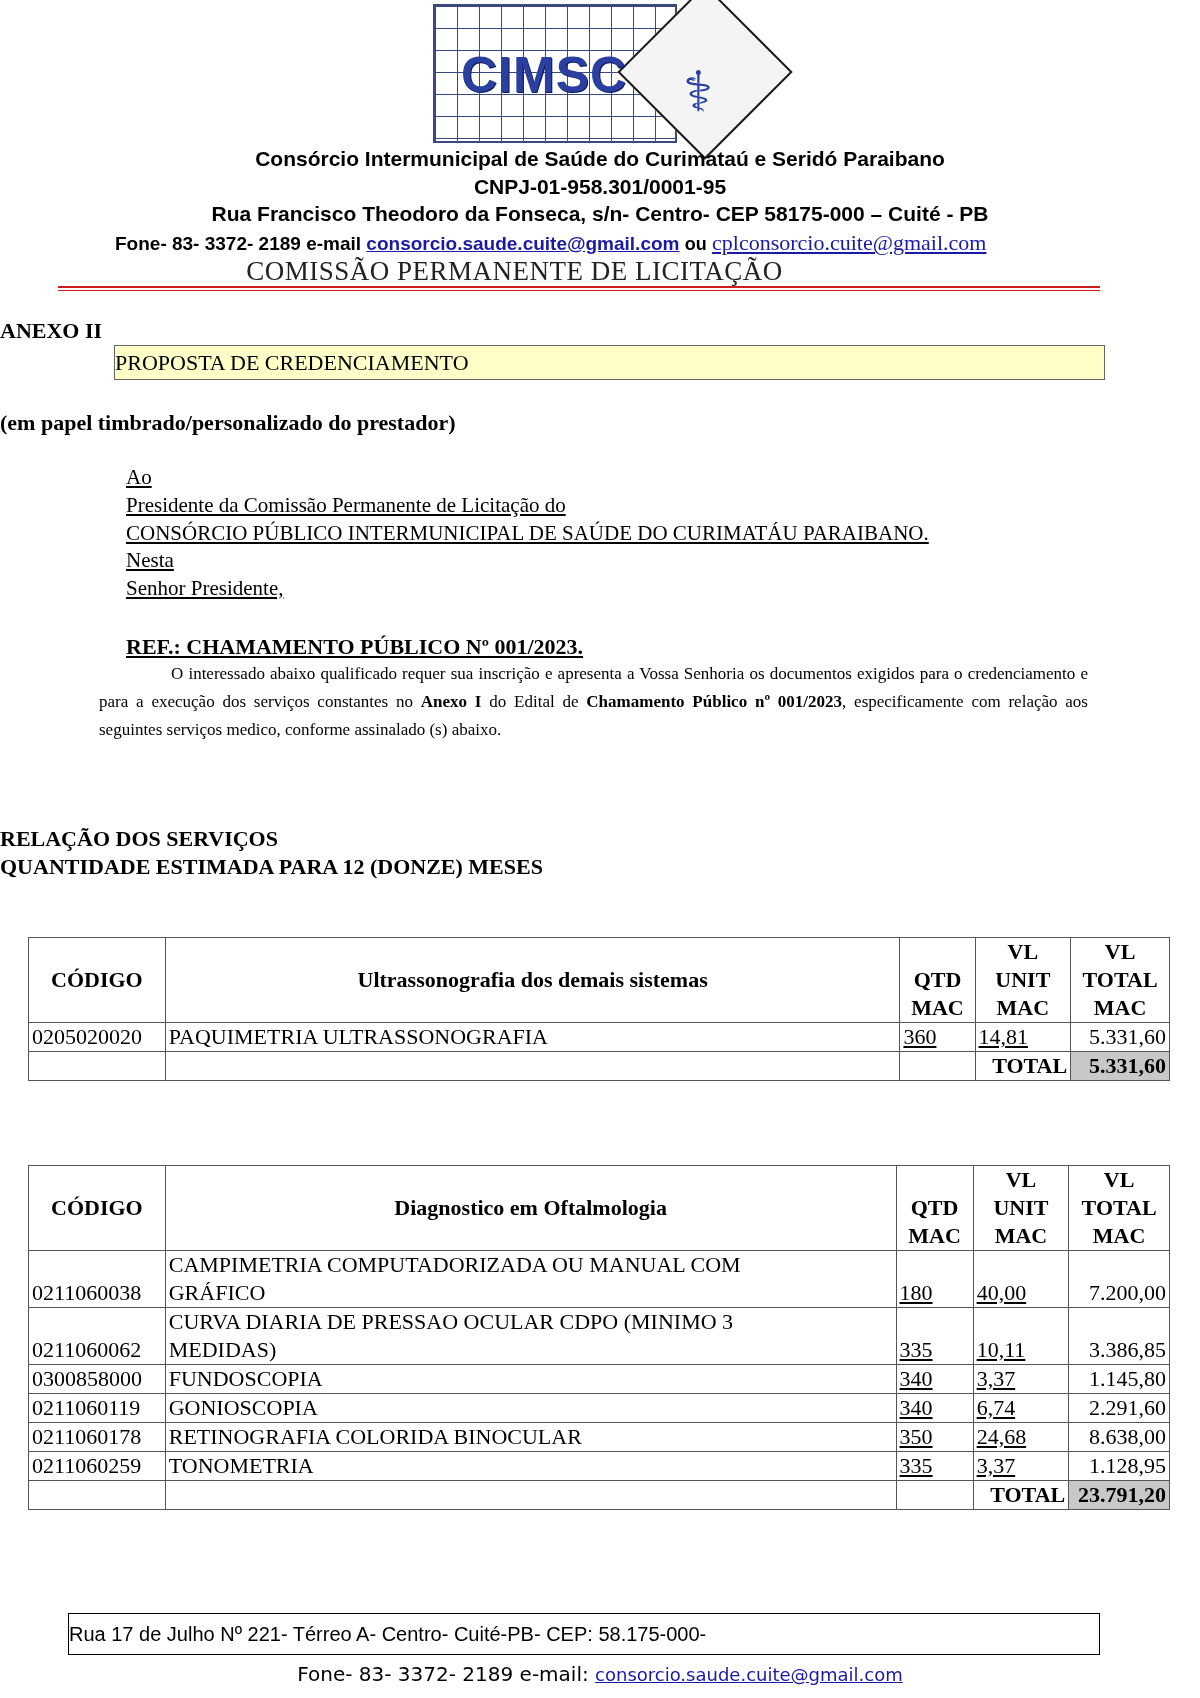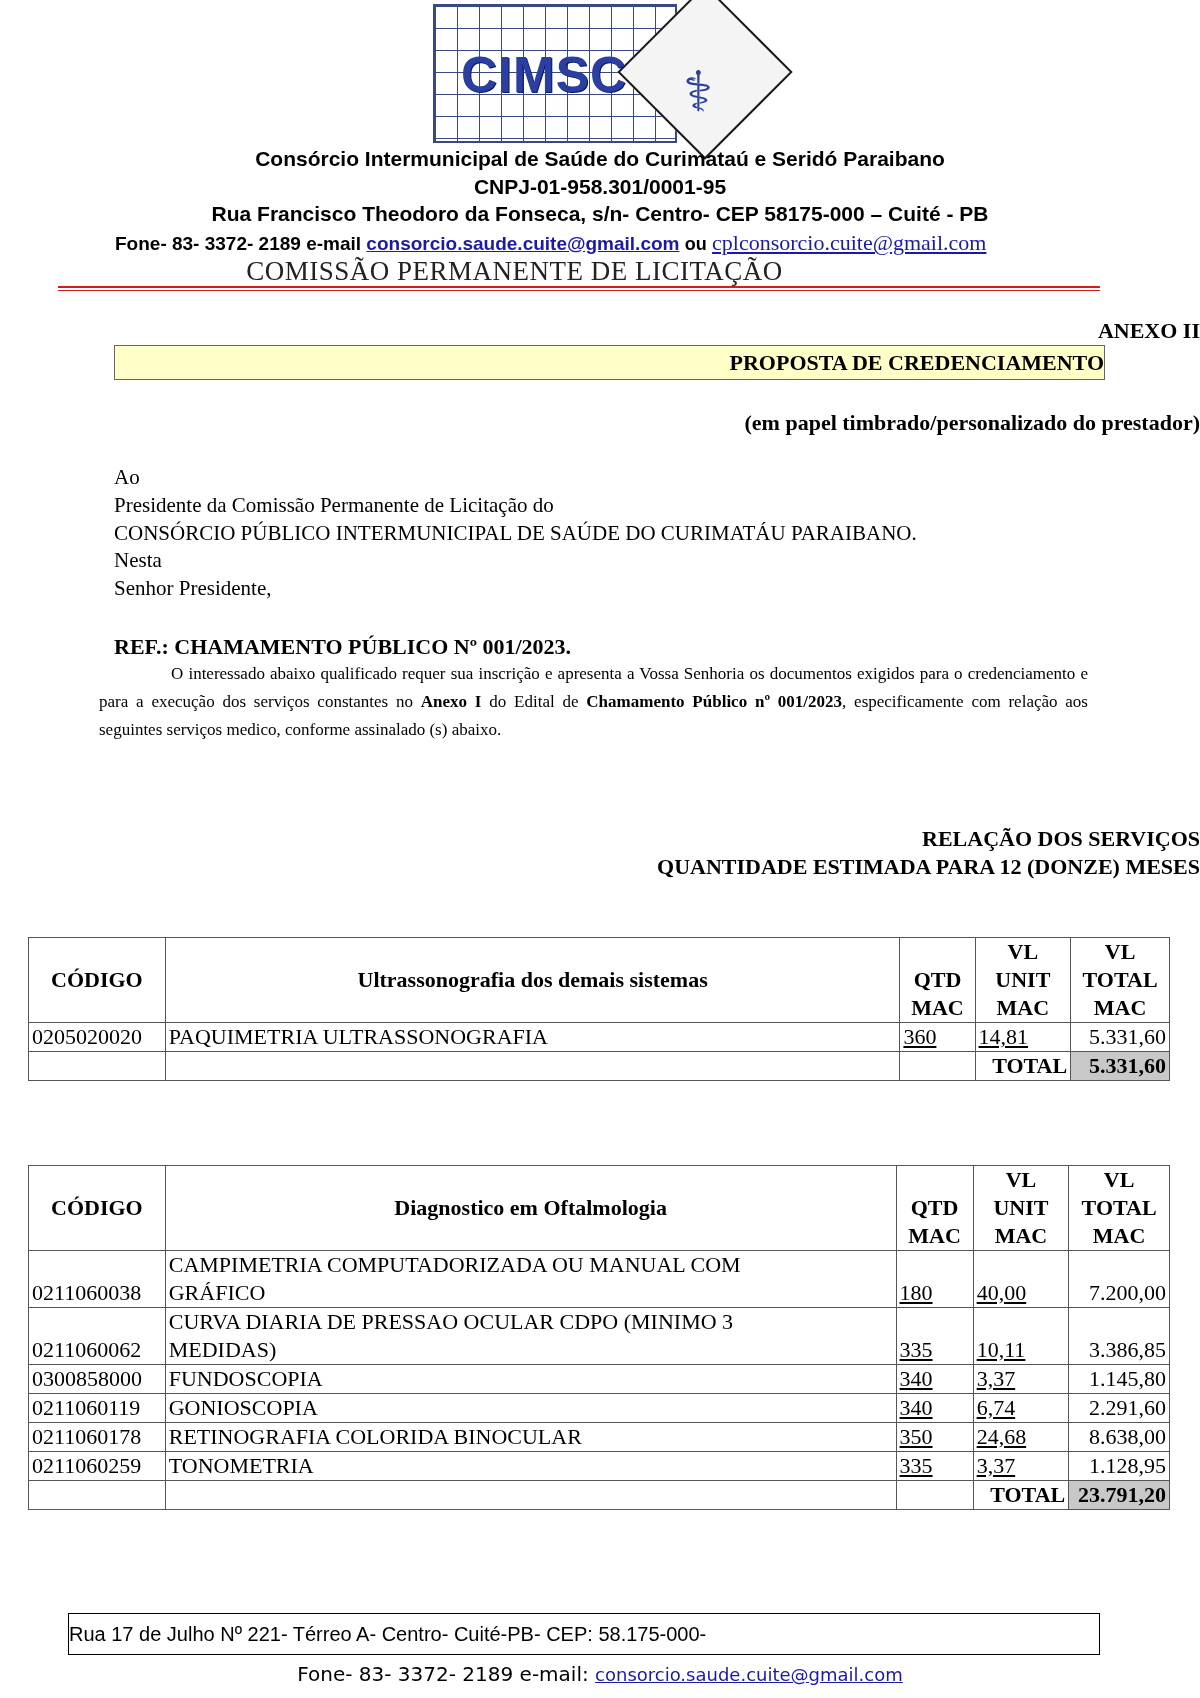--- a/index.html
+++ b/index.html
@@ -16,25 +16,25 @@
   .logo .caduceus { position: absolute; left: 250px; top: 55px; font-size: 56px; color: #2a3fa0; }
 
   .hdr-line { position: absolute; left: 0; width: 1200px; text-align: center; font-family: "Liberation Sans", sans-serif; font-weight: bold; font-size: 21px; }
   .hdr-contact { position: absolute; left: 115px; top: 230px; font-family: "Liberation Sans", sans-serif; font-weight: bold; font-size: 19px; white-space: nowrap; }
   .hdr-contact a { color: #1a1aa6; text-decoration: underline; }
   .hdr-contact .ou { font-weight: bold; font-size: 18px; }
   .hdr-contact .email2 { font-family: "Liberation Serif", serif; font-weight: normal; font-size: 22px; color: #1a1aa6; text-decoration: underline; }
   .comissao { position: absolute; top: 256px; left: 0; width: 1029px; text-align: center; font-size: 27px; color: #222; letter-spacing: 0.5px; }
   .redline { position: absolute; left: 58px; width: 1042px; height: 2px; background: #d31d1d; }
 
-  .center-bold { position: absolute; left: 0; width: 1200px; text-align: right; font-weight: bold; font-size: 22px; }
+  .center-bold { position: absolute; left: 0; width: 1200px; text-align: left; font-weight: bold; font-size: 22px; }
   .proposta-box { position: absolute; left: 114px; top: 345px; width: 989px; height: 33px; background: #ffffc8; border: 1.5px solid #666;
-    text-align: right; font-weight: bold; font-size: 22px; line-height: 33px; }
+    text-align: left; font-weight: normal; font-size: 22px; line-height: 33px; }
 
-  .body-text { position: absolute; left: 114px; width: 989px; font-size: 21px; line-height: 27.5px; }
+  .body-text { position: absolute; left: 126px; width: 989px; font-size: 21px; line-height: 27.5px; text-decoration: underline; }
   .para { position: absolute; left: 99px; top: 660px; width: 989px; font-size: 17px; line-height: 28px; text-align: justify; }
   .para .indent { display: inline-block; width: 72px; }
 
   table.svc { position: absolute; border-collapse: collapse; font-size: 22px; }
   table.svc td { border: 1px solid #555; padding: 0 3px; line-height: 28px; vertical-align: bottom; }
   table.svc .hd td { font-weight: bold; text-align: center; vertical-align: middle; }
   table.svc .num { text-align: left; text-decoration: underline; }
   table.svc .rnum { text-align: right; }
   table.svc .tot { font-weight: bold; text-align: right; }
   table.svc .totv { font-weight: bold; background: #c8c8c8; text-align: right; }

